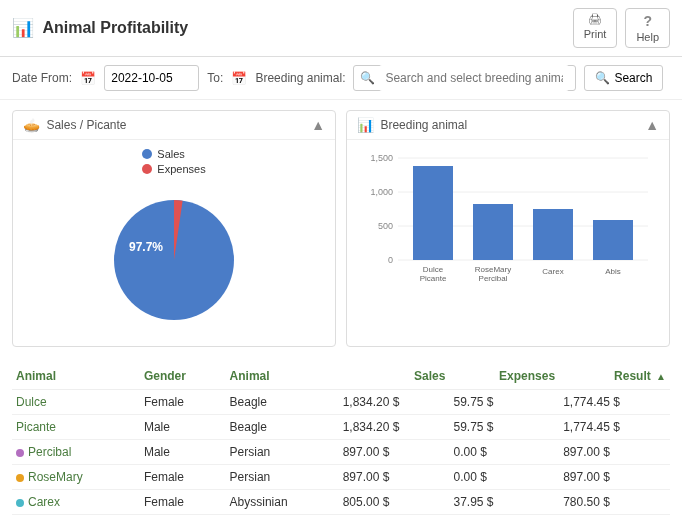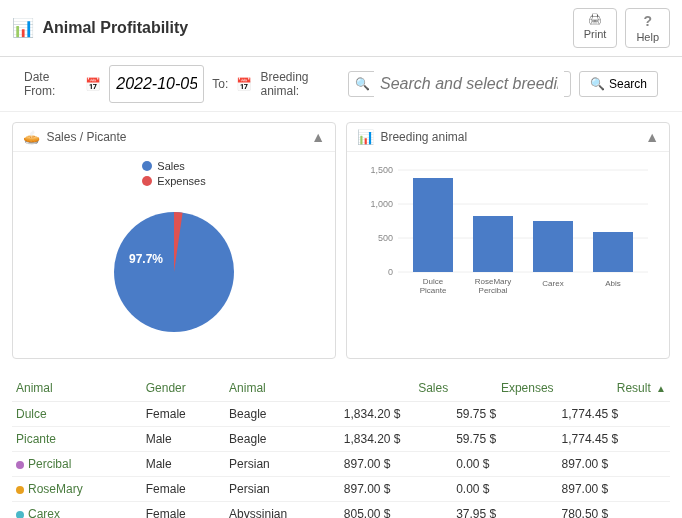--- a/index.html
+++ b/index.html
@@ -6,23 +6,23 @@
     body { font-family: Arial, sans-serif; font-size: 13px; background: #fff; color: #333; width: 682px; min-height: 518px; }
 
     
     .header { display: flex; align-items: center; justify-content: space-between; padding: 8px 12px; border-bottom: 1px solid #ddd; background: #fff; }
     .header-left { display: flex; align-items: center; gap: 8px; }
     .header-title { font-size: 16px; font-weight: bold; color: #333; }
     .header-actions { display: flex; gap: 8px; }
     .header-btn { display: flex; flex-direction: column; align-items: center; font-size: 11px; color: #555; background: none; border: 1px solid #ccc; border-radius: 4px; padding: 4px 10px; cursor: pointer; gap: 2px; }
 
     
-    .toolbar { display: flex; align-items: center; gap: 8px; padding: 8px 24px; border-bottom: 1px solid #eee; }
+    .toolbar { display: flex; align-items: center; gap: 8px; padding: 8px 12px; border-bottom: 1px solid #eee; }
     .toolbar-label { font-size: 12px; color: #555; }
-    .toolbar-input { border: 1px solid #ccc; border-radius: 3px; padding: 3px 6px; font-size: 16px; height: 38px; font-style: italic; }
+    .toolbar-input { border: 1px solid #ccc; border-radius: 3px; padding: 3px 6px; font-size: 12px; height: 26px; }
     .toolbar-date { width: 95px; }
     .toolbar-search { width: 190px; }
     .search-icon-wrap { border: 1px solid #ccc; border-radius: 3px; padding: 3px 6px; display: flex; align-items: center; height: 26px; }
     .search-btn { background: #fff; border: 1px solid #ccc; border-radius: 3px; padding: 3px 10px; font-size: 12px; cursor: pointer; height: 26px; display: flex; align-items: center; gap: 4px; }
     .cal-icon { font-size: 13px; color: #666; }
 
     
     .charts-row { display: flex; gap: 0; padding: 10px 12px; }
     .chart-card { background: #fff; border: 1px solid #ddd; border-radius: 4px; flex: 1; }
     .chart-card:first-child { margin-right: 10px; }
@@ -33,21 +33,21 @@
     
     .pie-container { display: flex; flex-direction: column; align-items: center; gap: 6px; width: 100%; }
     .pie-legend { display: flex; flex-direction: column; gap: 3px; font-size: 11px; margin-bottom: 4px; }
     .legend-item { display: flex; align-items: center; gap: 5px; }
     .legend-dot { width: 10px; height: 10px; border-radius: 50%; }
     .pie-chart-wrap { position: relative; }
 
     
     .table-section { padding: 6px 12px 12px; }
     table { width: 100%; border-collapse: collapse; font-size: 12px; }
-    thead th { color: #4a7c3f; font-weight: normal; padding: 6px 4px; border-bottom: 1px solid #eee; text-align: left; }
+    thead th { color: #4a7c3f; font-weight: bold; padding: 6px 4px; border-bottom: 1px solid #eee; text-align: left; }
     thead th.right { text-align: right; }
     tbody tr { border-bottom: 1px solid #f0f0f0; }
     tbody td { padding: 5px 4px; }
     tbody td.right { }
     .animal-link { color: #4a7c3f; text-decoration: none; cursor: pointer; }
     .dot { display: inline-block; width: 8px; height: 8px; border-radius: 50%; margin-right: 4px; vertical-align: middle; }
     .sort-icon { font-size: 10px; margin-left: 2px; }
 
     
     .icon-chart { font-size: 14px; }

